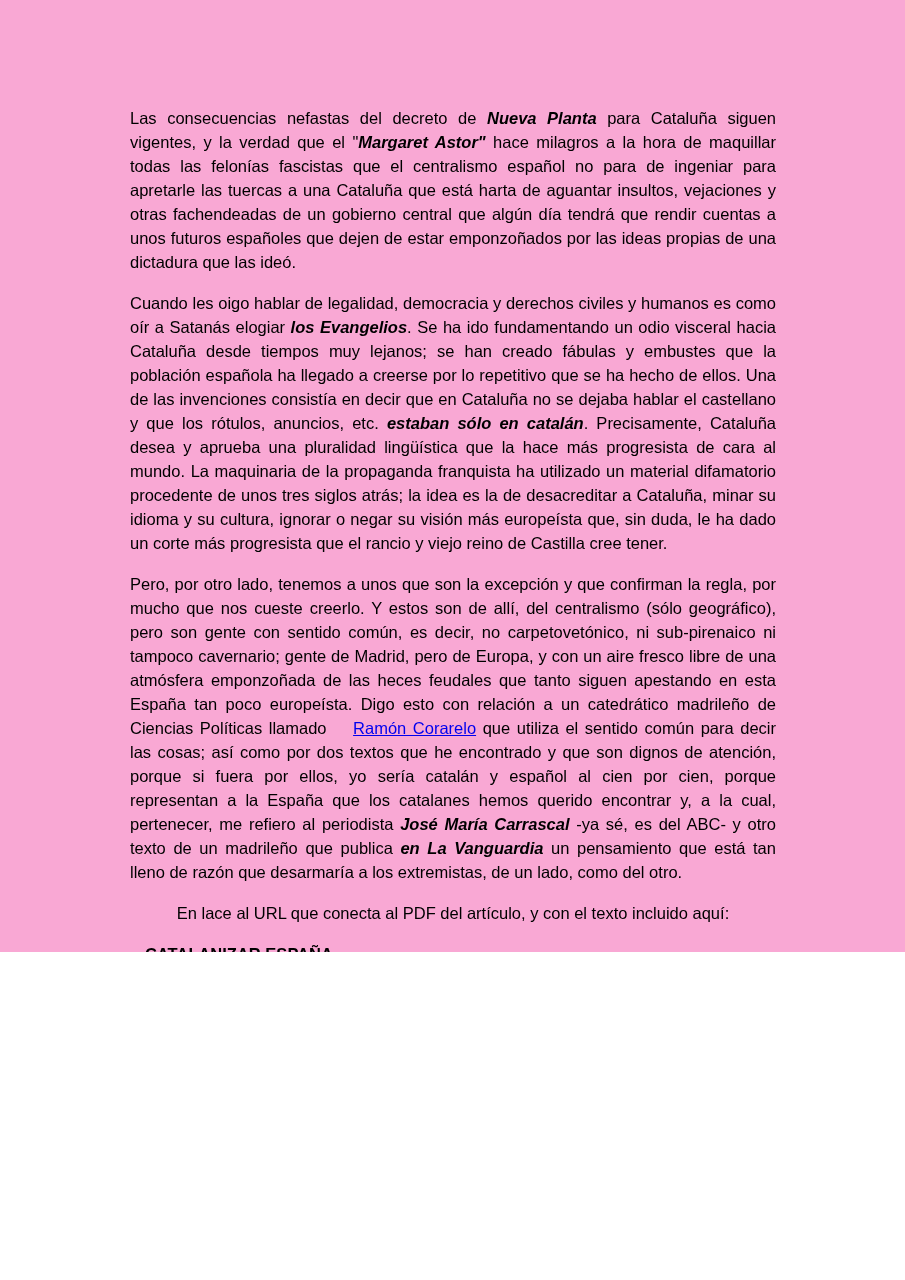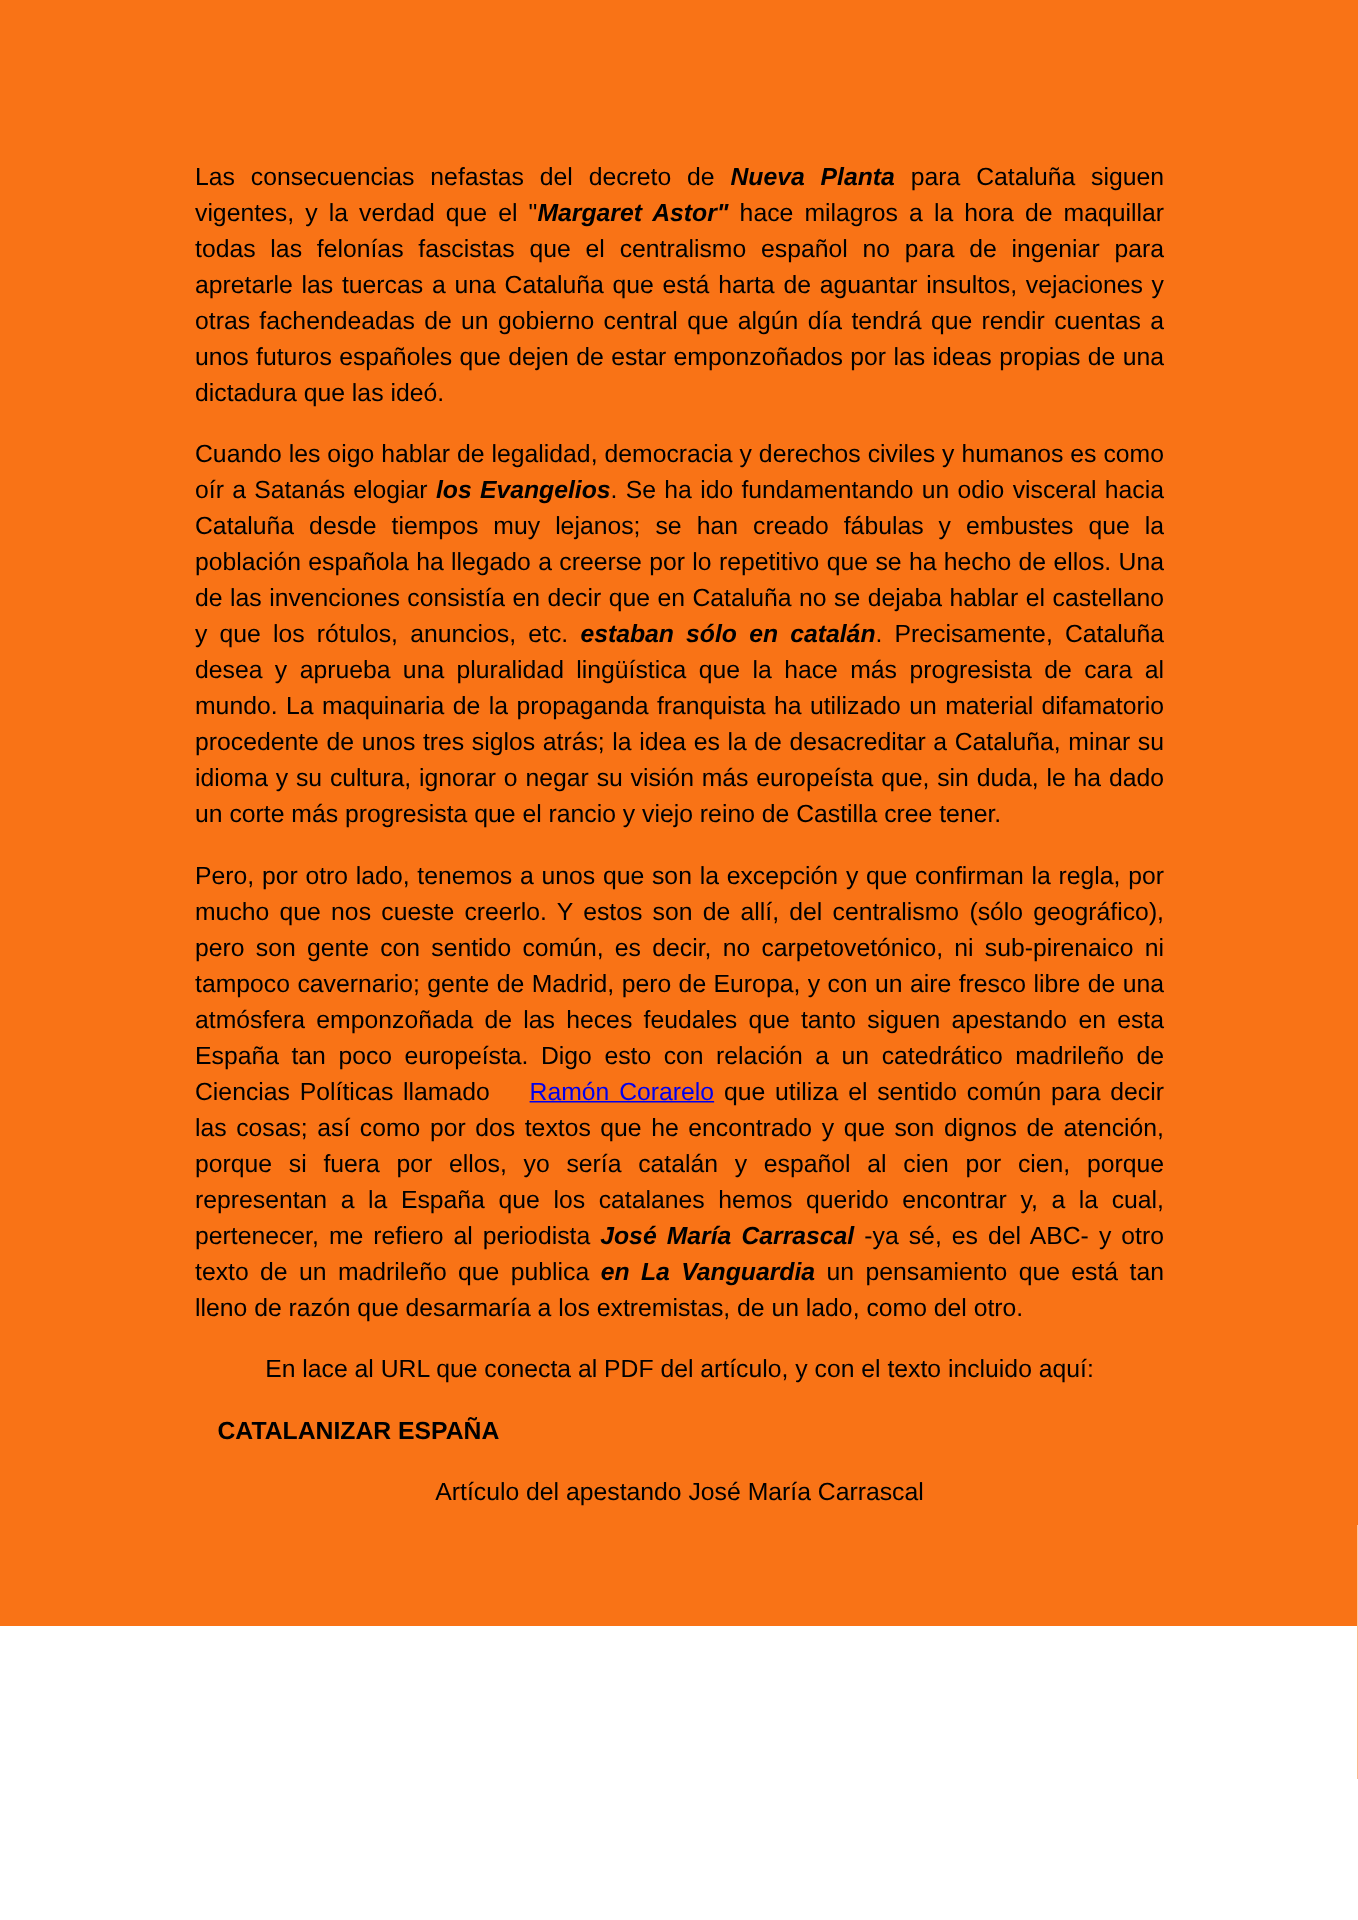--- a/index.html
+++ b/index.html
@@ -4,22 +4,22 @@
 <style>
   html, body {
     margin: 0;
     padding: 0;
     background: #ffffff;
     font-family: "Liberation Sans", "DejaVu Sans", sans-serif;
   }
   .page {
     position: relative;
     width: 905px;
-    height: 1084px;
-    background: #f97316;
+    height: 952px;
+    background: #f9a8d4;
     overflow: hidden;
   }
   .content {
     position: absolute;
     top: 106px;
     left: 130px;
     width: 646px;
   }
   .content p {
     margin: 0 0 17px 0;

